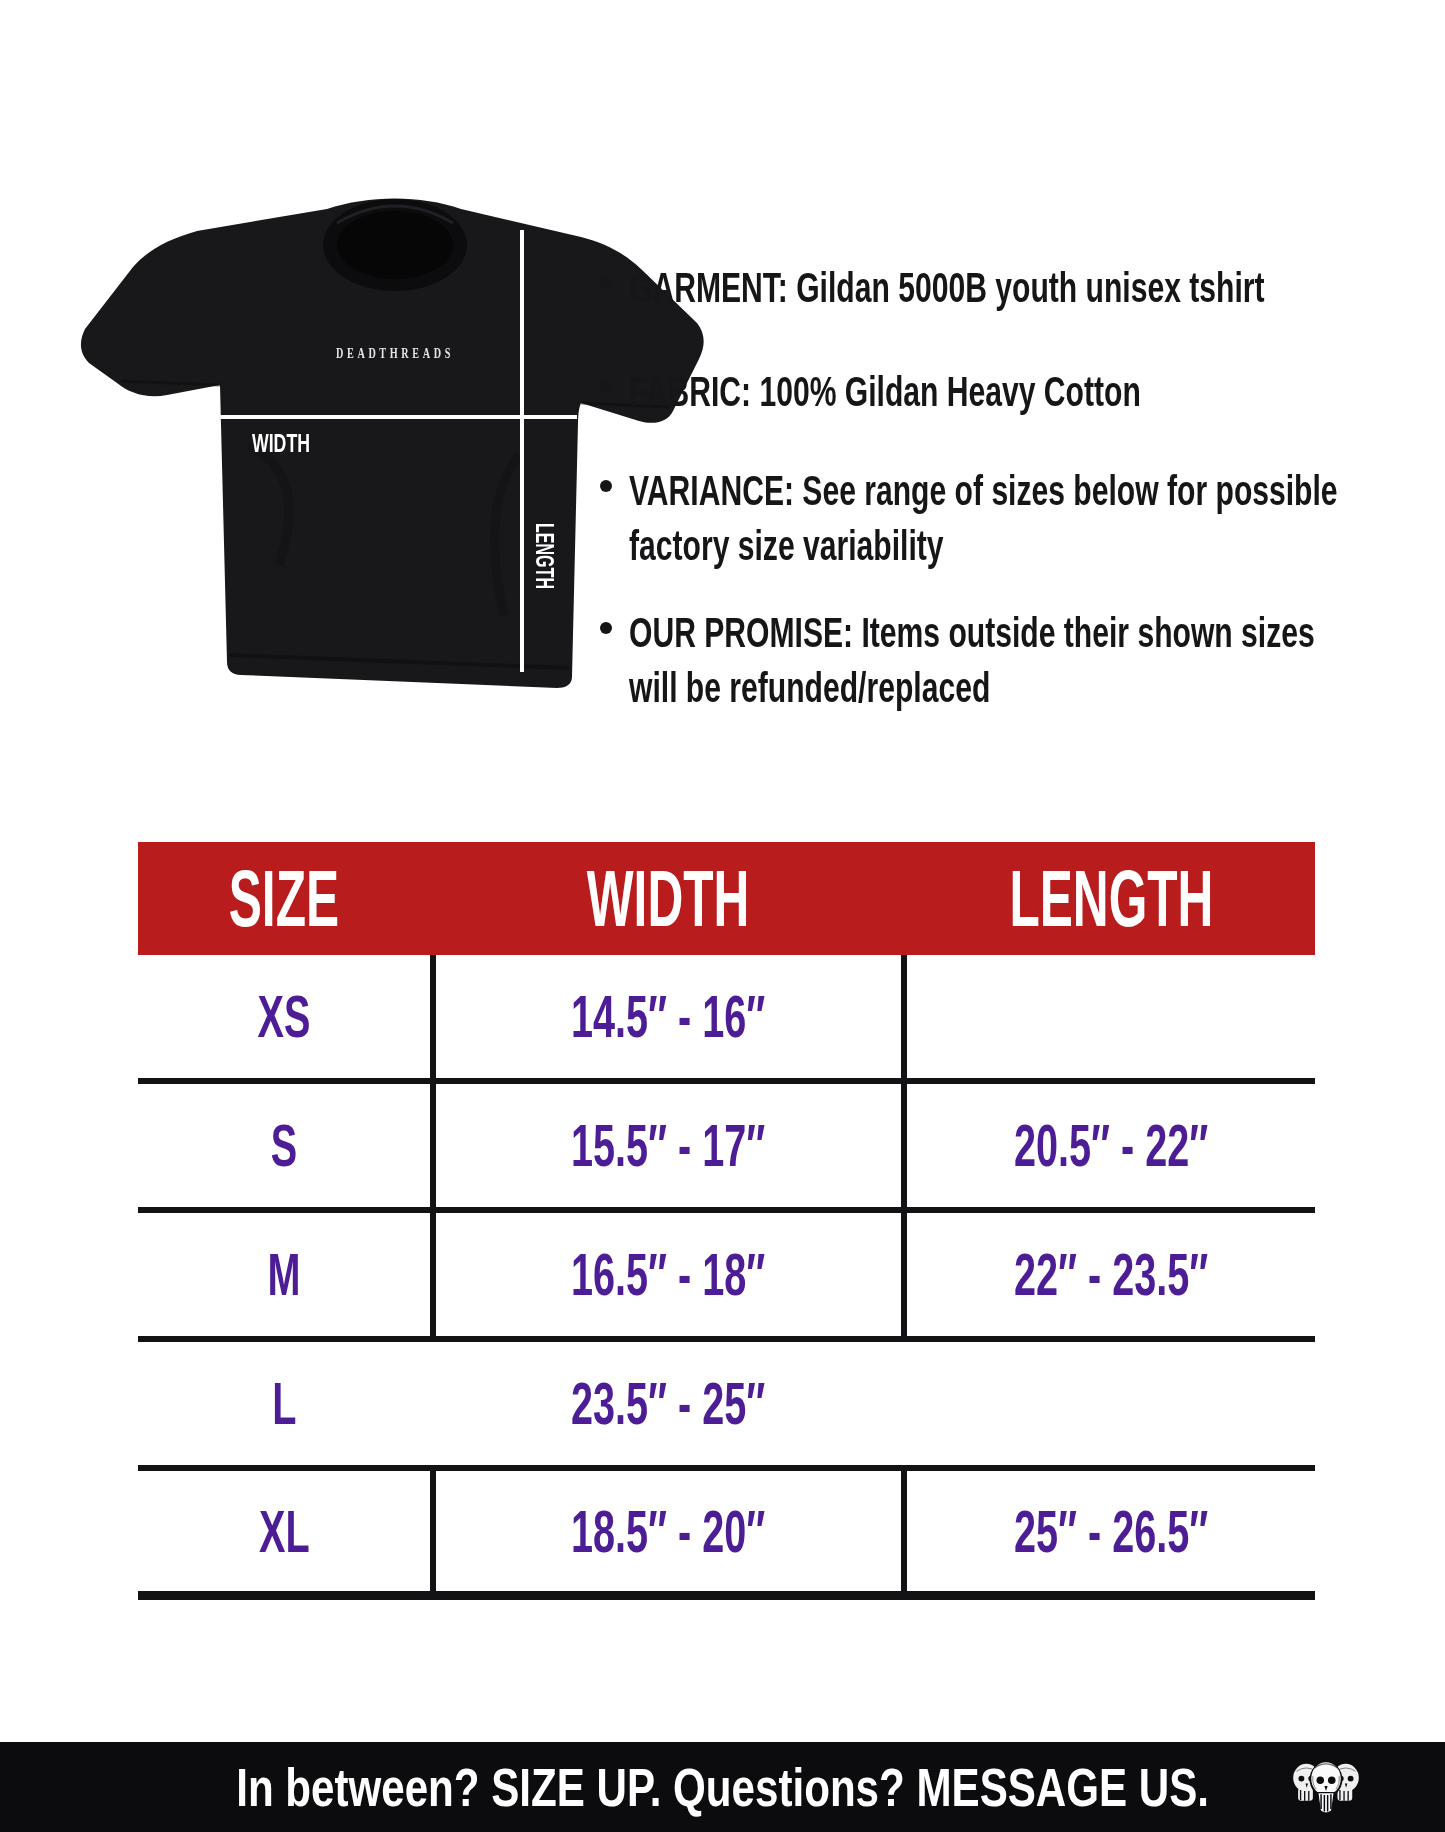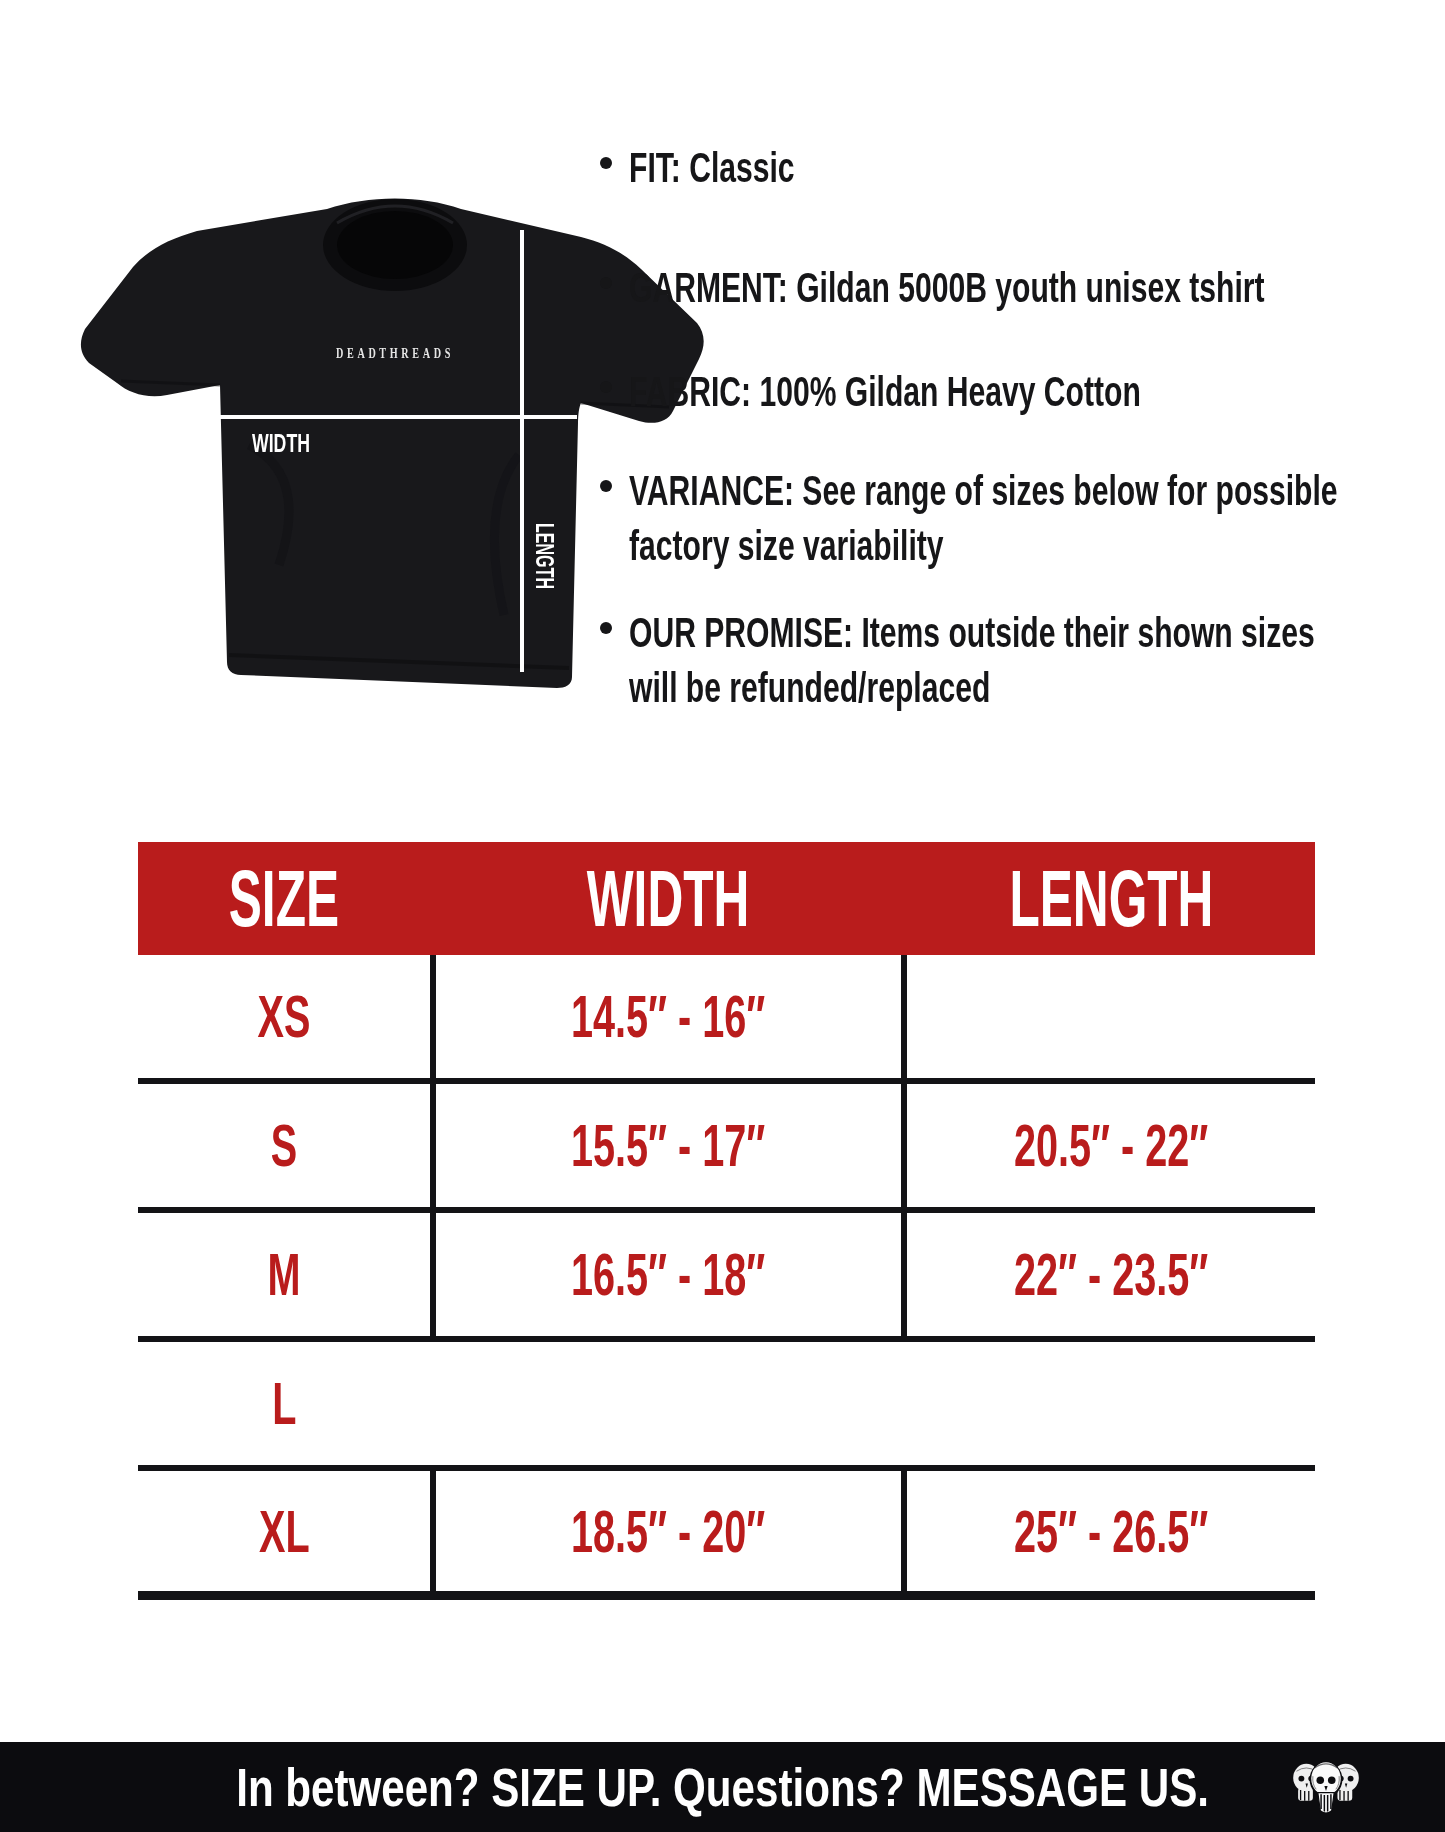--- a/index.html
+++ b/index.html
@@ -90,21 +90,21 @@
     height: 129px;
     border-bottom: 6px solid #131316;
   }
   .t-row:last-child { border-bottom: 9px solid #131316; }
   .t-row .cell {
     display: flex;
     align-items: center;
     justify-content: center;
     font-size: 60px;
     font-weight: bold;
-    color: #b91c1c;
+    color: #4c1d95;
   }
   .t-row .cell span { transform: scaleX(0.66); transform-origin: center; white-space: nowrap; }
   .t-row .cell.mid {
     border-left: 6px solid #131316;
     border-right: 6px solid #131316;
   }
 
   
   .footer-bar {
     position: absolute;
@@ -181,24 +181,20 @@
 
       <line x1="170" y1="272" x2="528" y2="272" stroke="#ffffff" stroke-width="4"></line>
       <line x1="473" y1="85" x2="473" y2="527" stroke="#ffffff" stroke-width="4"></line>
 
       <text x="203" y="307" font-size="26" font-weight="bold" fill="#ffffff" textLength="58" lengthAdjust="spacingAndGlyphs">WIDTH</text>
       <text x="487" y="378" font-size="26" font-weight="bold" fill="#ffffff" textLength="66" lengthAdjust="spacingAndGlyphs" transform="rotate(90 487 378)">LENGTH</text>
     </svg>
   </div>
 
   <div class="bullets">
-    <div class="bullet-item bi-1">
-      <span class="bullet-dot"></span>
-      <div class="bullet-text">FIT: Classic</div>
-    </div>
     <div class="bullet-item bi-2">
       <span class="bullet-dot"></span>
       <div class="bullet-text">GARMENT: Gildan 5000B youth unisex tshirt</div>
     </div>
     <div class="bullet-item bi-3">
       <span class="bullet-dot"></span>
       <div class="bullet-text">FABRIC: 100% Gildan Heavy Cotton</div>
     </div>
     <div class="bullet-item bi-4">
       <span class="bullet-dot"></span>
@@ -254,20 +250,23 @@
       <div class="cell mid">
           <span>16.5″ - 18″</span>
         </div>
       <div class="cell">
           <span>22″ - 23.5″</span>
         </div>
     </div>
     <div class="t-row">
       <div class="cell">
           <span>L</span>
+        </div>
+      <div class="cell">
+          <span>23.5″ - 25″</span>
         </div>
     </div>
     <div class="t-row">
       <div class="cell">
           <span>XL</span>
         </div>
       <div class="cell mid">
           <span>18.5″ - 20″</span>
         </div>
       <div class="cell">

